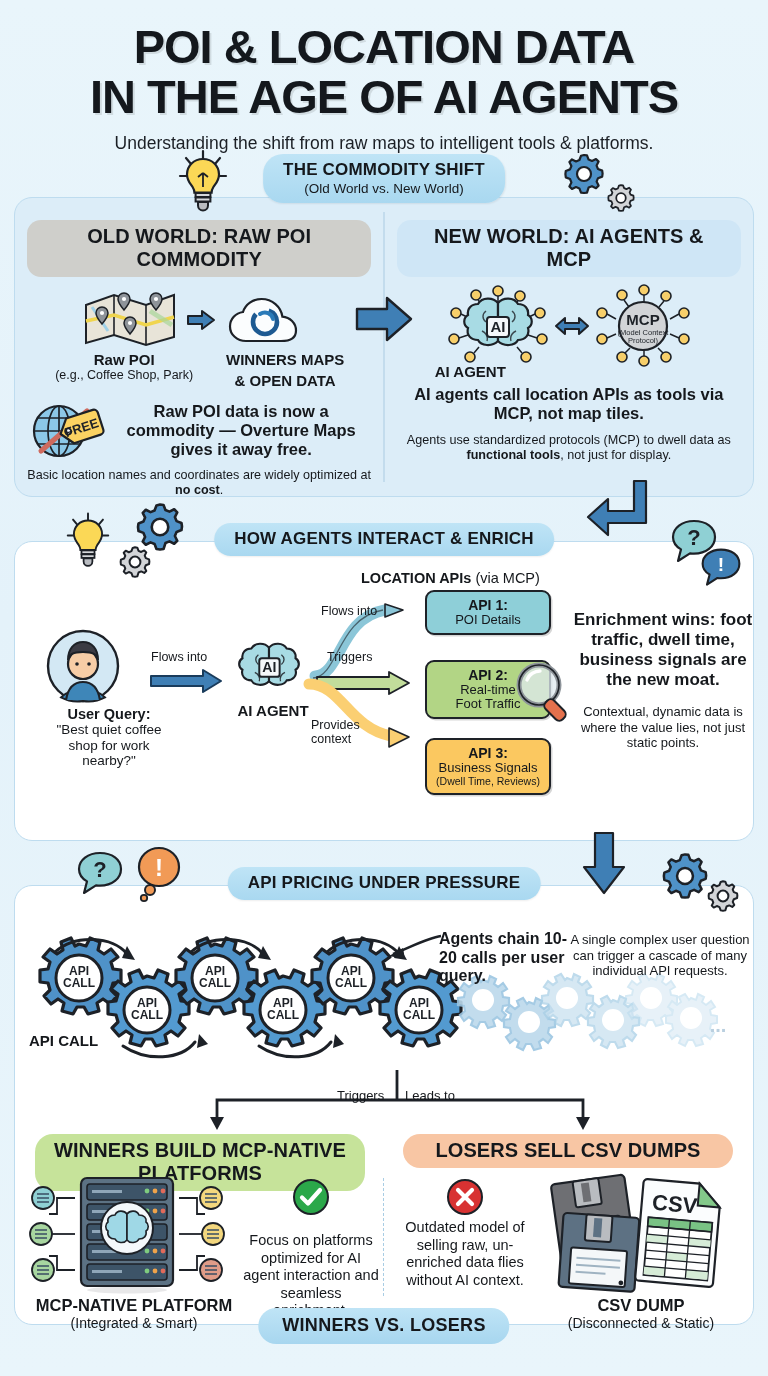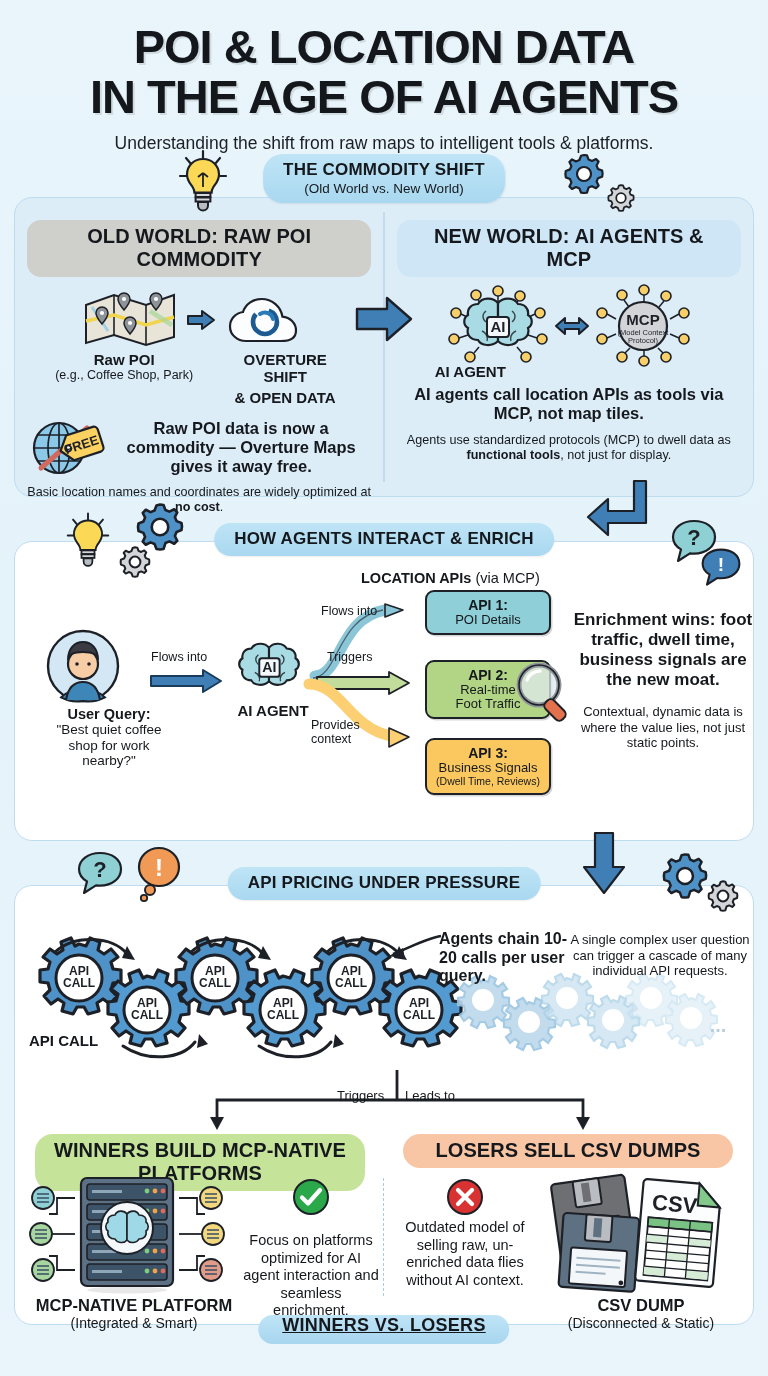--- a/index.html
+++ b/index.html
@@ -93,22 +93,22 @@
 
   .branch-lbl { font-size: 13px; }
   .win-txt { font-size: 14.5px; line-height: 17.5px; text-align: center; }
   .plat-name { font-size: 16.5px; font-weight: 800; }
   .plat-sub { font-size: 14px; }
 
   .bottom-badge {
     position: absolute; left: 50%; transform: translateX(-50%);
     bottom: -20px; z-index: 8;
     background: linear-gradient(180deg,#bfe4f6 0%,#a7d6ef 100%);
-    border-radius: 20px; padding: 0 24px 8px;
-    font-size: 18px; font-weight: 800; letter-spacing: .3px; text-decoration: underline;
+    border-radius: 20px; padding: 7px 24px 8px;
+    font-size: 18px; font-weight: 800; letter-spacing: .3px;
   }
 
   .vdash { border-left: 1.6px dashed #a9cde4; }
   svg { display: block; overflow: visible; }
 </style>
 </head>
 <body>
 
 <div class="page">
 
@@ -193,21 +193,21 @@
               </svg>
             </div>
           </div>
 
           <div class="row-flow" style="gap:22px;margin-top:-2px;align-items:flex-start">
             <div style="width:150px">
               <div class="cap-bold">Raw POI</div>
               <div class="cap-small">(e.g., Coffee Shop, Park)</div>
             </div>
             <div style="width:128px">
-              <div class="cap-bold">OVERTURE SHIFT</div>
+              <div class="cap-bold">WINNERS MAPS</div>
               <div class="cap-bold" style="margin-top:4px">&amp; OPEN DATA</div>
             </div>
           </div>
 
           <div style="display:flex;align-items:center;gap:6px;margin-top:10px;padding:0 2px">
             <svg width="78" height="62" viewBox="0 0 78 62">
               <circle cx="30" cy="32" r="25" fill="#8cc8e8" stroke="#1d2127" stroke-width="2.2"></circle>
               <ellipse cx="30" cy="32" rx="11" ry="25" fill="none" stroke="#1d2127" stroke-width="1.7"></ellipse>
               <path d="M5 32h50M9 19h42M9 45h42" stroke="#1d2127" stroke-width="1.7" fill="none"></path>
               <path d="M30 7v50" stroke="#1d2127" stroke-width="1.7"></path>

